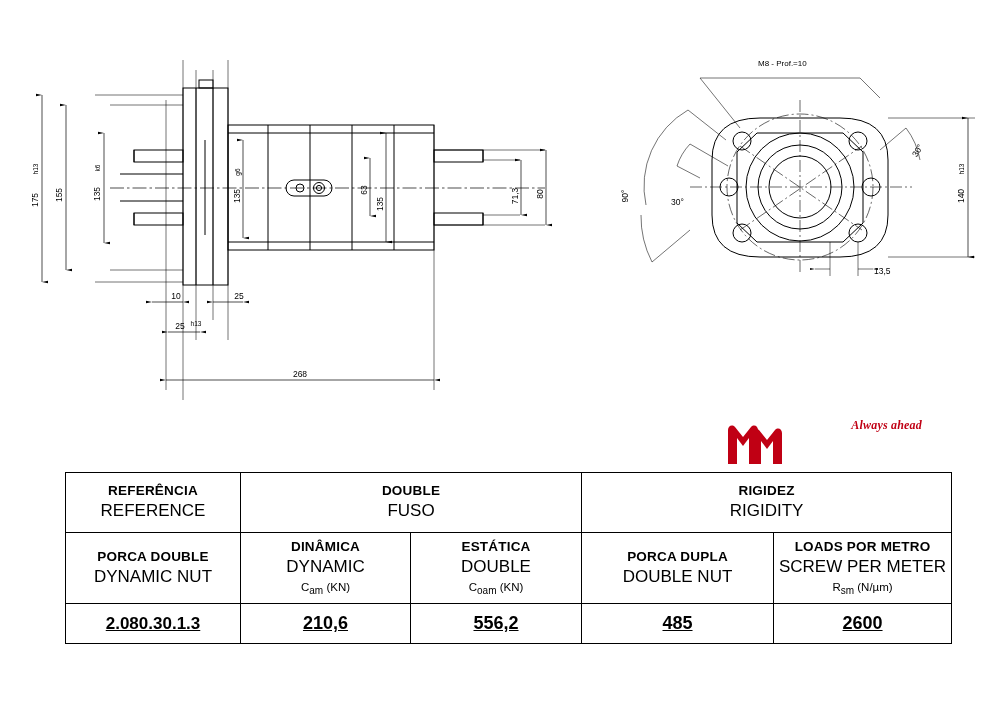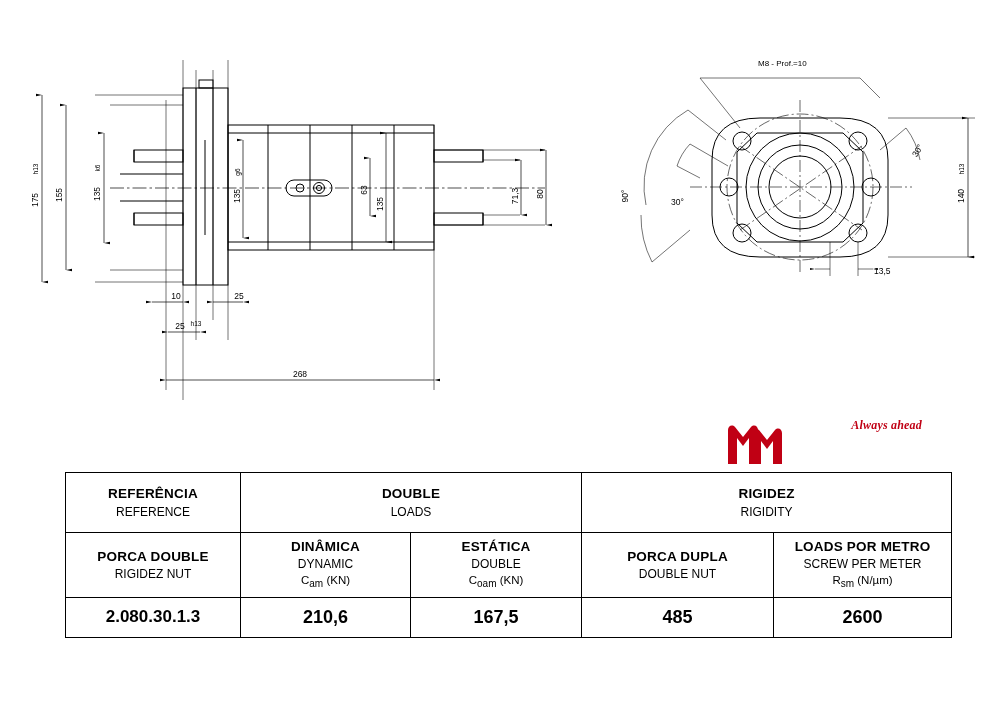--- a/index.html
+++ b/index.html
@@ -89,36 +89,37 @@
   }
   .t-bold {
     font-weight: bold;
     font-size: 13.5px;
     letter-spacing: 0.2px;
     display: block;
     line-height: 1.35;
   }
   .t-sub {
     font-weight: normal;
-    font-size: 12px;
+    font-size: 17px;
     display: block;
     line-height: 1.35;
   }
   .t-unit {
     font-weight: normal;
     font-size: 11.5px;
     display: block;
     line-height: 1.4;
   }
   .t-unit sub {
     font-size: 10px;
   }
   .val-cell {
     font-weight: bold;
     font-size: 18px;
+    text-decoration: underline;
   }
   .val-cell.ref {
     font-size: 17px;
   }
   
   .dimtext {
     font-family: "Liberation Sans", sans-serif;
     font-size: 8.5px;
     fill: #000;
   }
@@ -344,31 +345,31 @@
       <col style="width:178px">
     </colgroup>
     <tbody>
       <tr class="hdr-top">
         <td>
           <span class="t-bold">REFERÊNCIA</span>
           <span class="t-sub">REFERENCE</span>
         </td>
         <td colspan="2">
           <span class="t-bold">DOUBLE</span>
-          <span class="t-sub">LOADS</span>
+          <span class="t-sub">FUSO</span>
         </td>
         <td colspan="2">
           <span class="t-bold">RIGIDEZ</span>
           <span class="t-sub">RIGIDITY</span>
         </td>
       </tr>
       <tr class="hdr-mid">
         <td>
           <span class="t-bold">PORCA DOUBLE</span>
-          <span class="t-sub">RIGIDEZ NUT</span>
+          <span class="t-sub">DYNAMIC NUT</span>
         </td>
         <td>
           <span class="t-bold">DINÂMICA</span>
           <span class="t-sub">DYNAMIC</span>
           <span class="t-unit"><span>C</span><sub>am</sub><span> (KN)</span></span>
         </td>
         <td>
           <span class="t-bold">ESTÁTICA</span>
           <span class="t-sub">DOUBLE</span>
           <span class="t-unit"><span>C</span><sub>oam</sub><span> (KN)</span></span>
@@ -379,20 +380,20 @@
         </td>
         <td>
           <span class="t-bold">LOADS POR METRO</span>
           <span class="t-sub">SCREW PER METER</span>
           <span class="t-unit"><span>R</span><sub>sm</sub><span> (N/µm)</span></span>
         </td>
       </tr>
       <tr class="val-row">
         <td class="val-cell ref">2.080.30.1.3</td>
         <td class="val-cell">210,6</td>
-        <td class="val-cell">167,5</td>
+        <td class="val-cell">556,2</td>
         <td class="val-cell">485</td>
         <td class="val-cell">2600</td>
       </tr>
     </tbody>
   </table>
 
 </div>
 
 </body></html>

